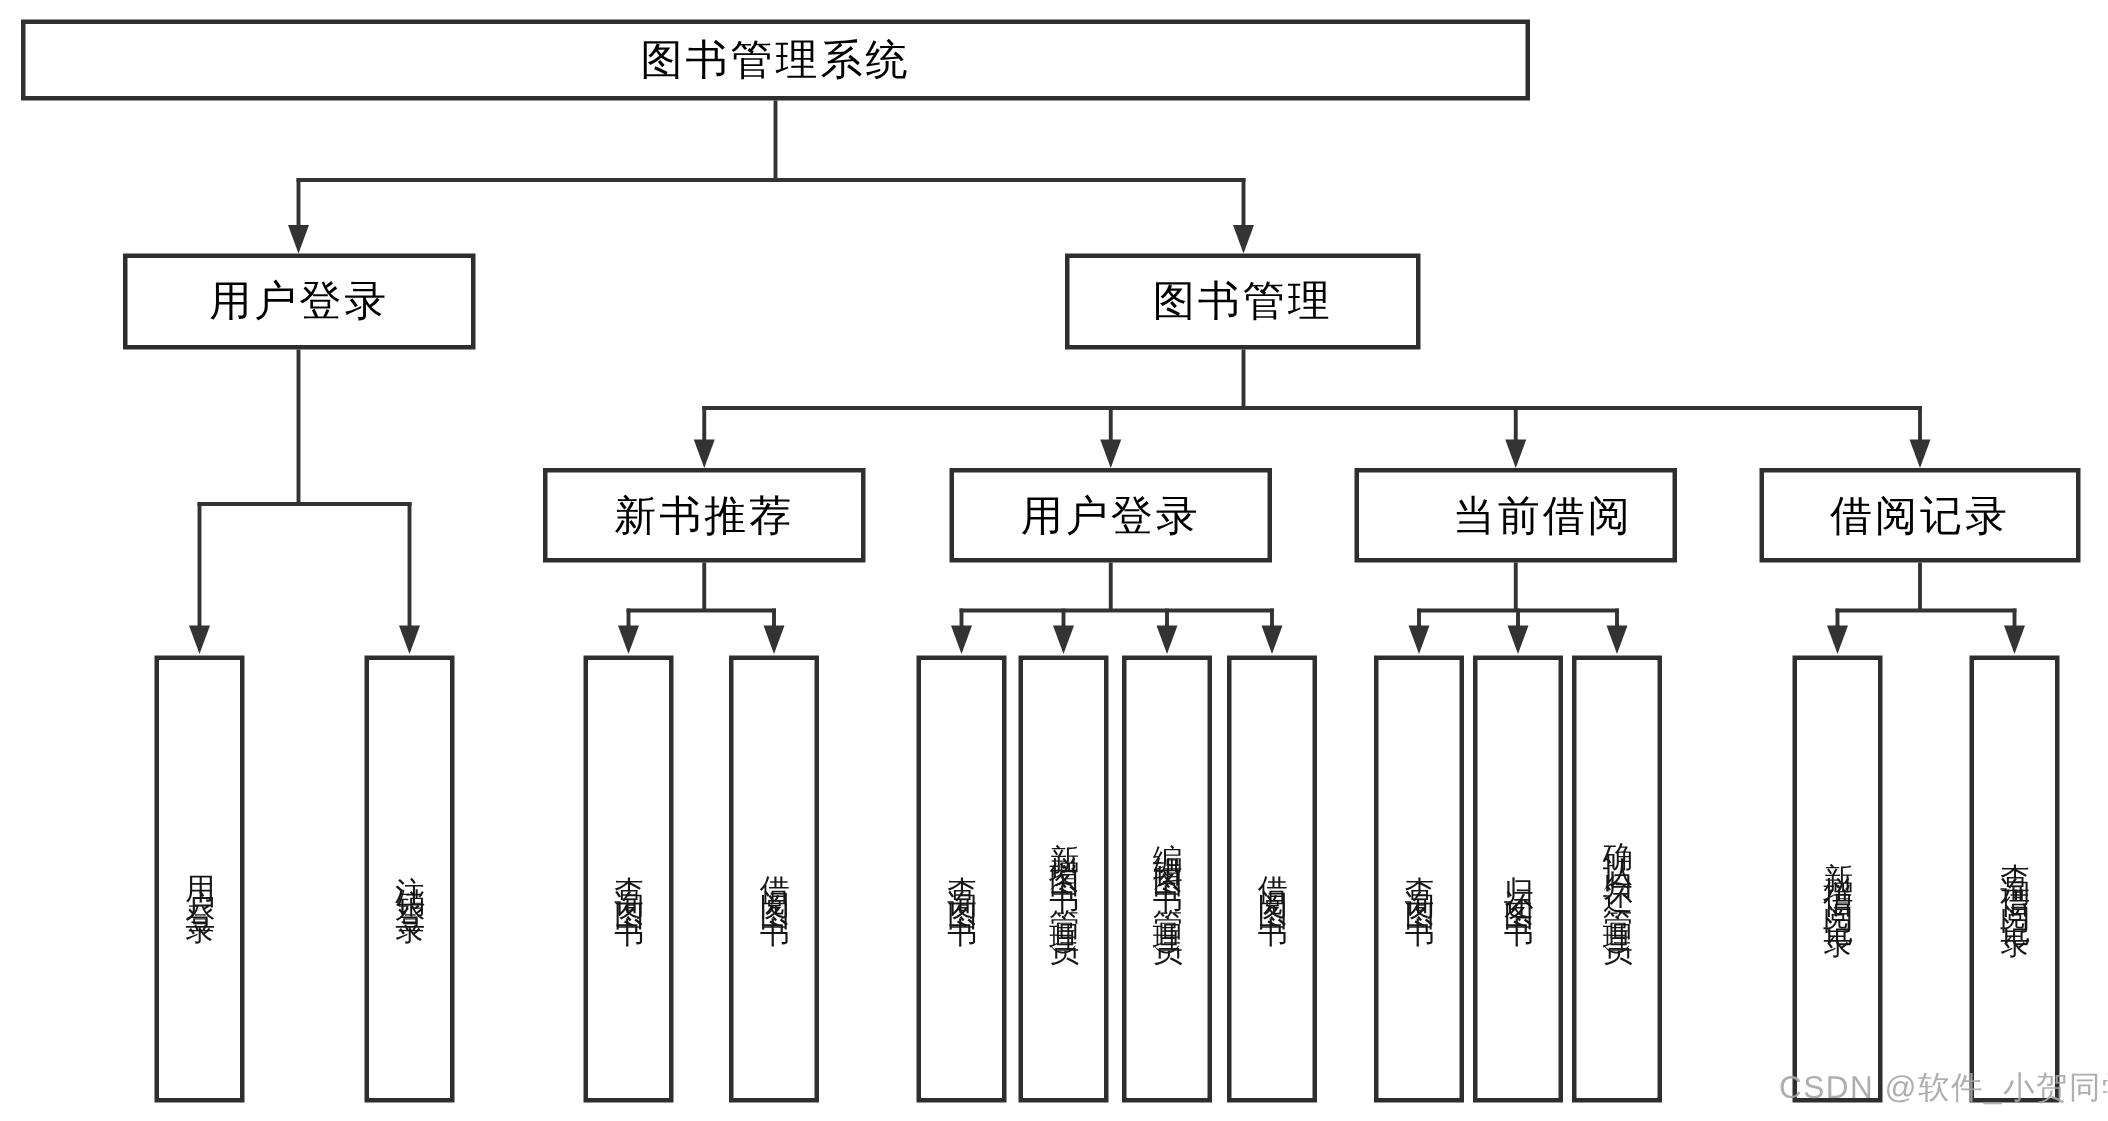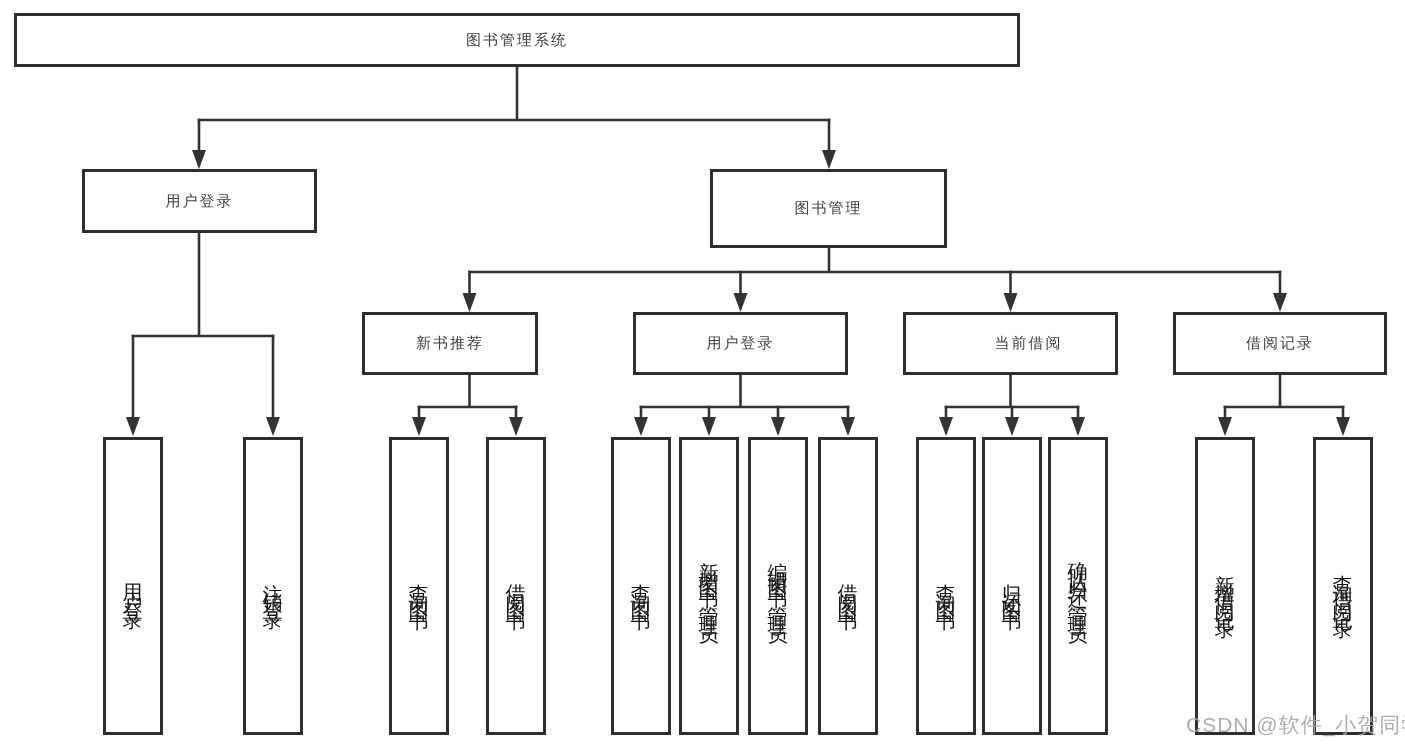--- a/index.html
+++ b/index.html
@@ -21,22 +21,22 @@
     width: 1405px; height: 747px;
   }
   .node {
     position: absolute;
     box-sizing: border-box;
     border: 3px solid #2e2e2e;
     background: #ffffff;
     display: flex;
     align-items: center;
     justify-content: center;
-    color: #404040;
-    font-size: 15px;
+    color: #000000;
+    font-size: 28px;
     letter-spacing: 2px;
     white-space: nowrap;
     z-index: 2;
   }
   .leaf {
     position: absolute;
     box-sizing: border-box;
     border: 3px solid #2e2e2e;
     background: #ffffff;
     width: 60px;
@@ -137,23 +137,23 @@
       <polygon points="1005,417 1019,417 1012,436"></polygon>
       <polygon points="1071,417 1085,417 1078,436"></polygon>
       <polygon points="1218,417 1232,417 1225,436"></polygon>
       <polygon points="1336,417 1350,417 1343,436"></polygon>
     </g>
   </svg>
 
   <div class="node" style="left:14px; top:13px; width:1006px; height:54px;">图书管理系统</div>
 
   <div class="node" style="left:82px; top:169px; width:235px; height:64px;">用户登录</div>
-  <div class="node" style="left:710px; top:169px; width:237px; height:79px;">图书管理</div>
+  <div class="node" style="left:710px; top:169px; width:237px; height:64px;">图书管理</div>
 
-  <div class="node" style="left:362px; top:312px; width:176px; height:63px;">新书推荐</div>
+  <div class="node" style="left:362px; top:312px; width:215px; height:63px;">新书推荐</div>
   <div class="node" style="left:633px; top:312px; width:215px; height:63px;">用户登录</div>
   <div class="node" style="left:903px; top:312px; width:215px; height:63px;padding-left:36px;">当前借阅</div>
   <div class="node" style="left:1173px; top:312px; width:214px; height:63px;">借阅记录</div>
 
   <div class="leaf" style="left:103px;">
     <span class="vtext">用户登录</span>
   </div>
   <div class="leaf" style="left:243px;">
     <span class="vtext">注销登录</span>
   </div>

